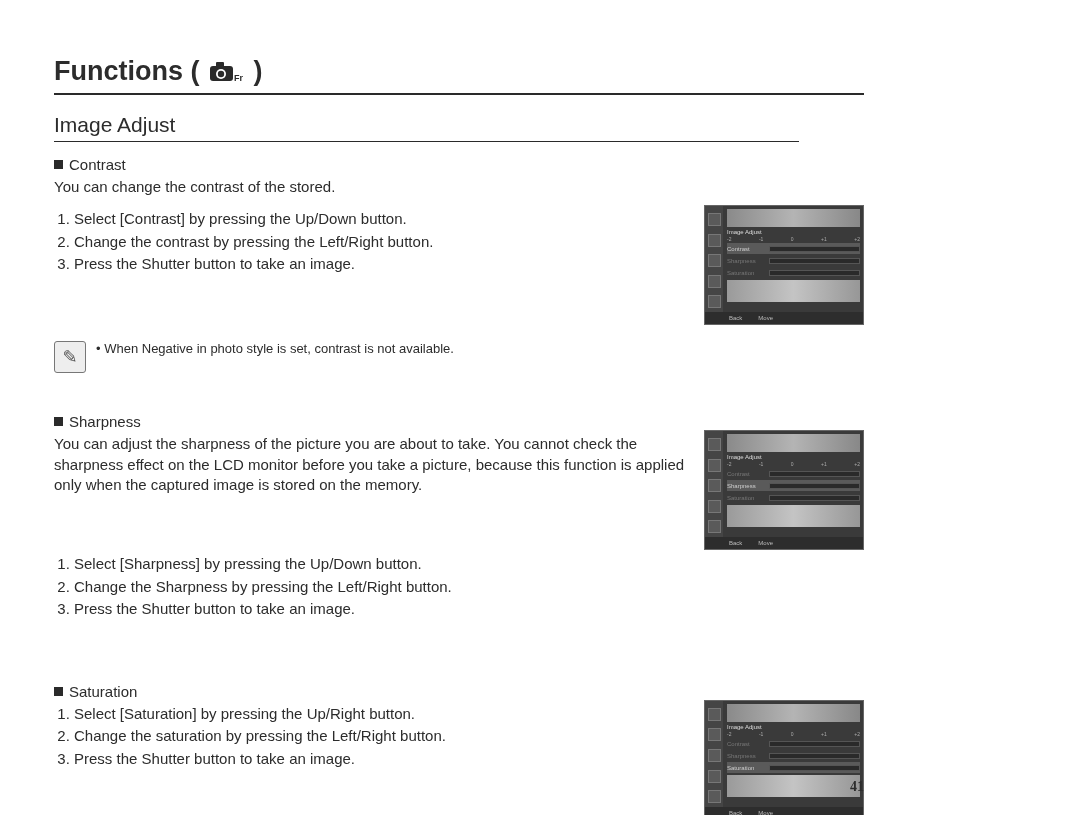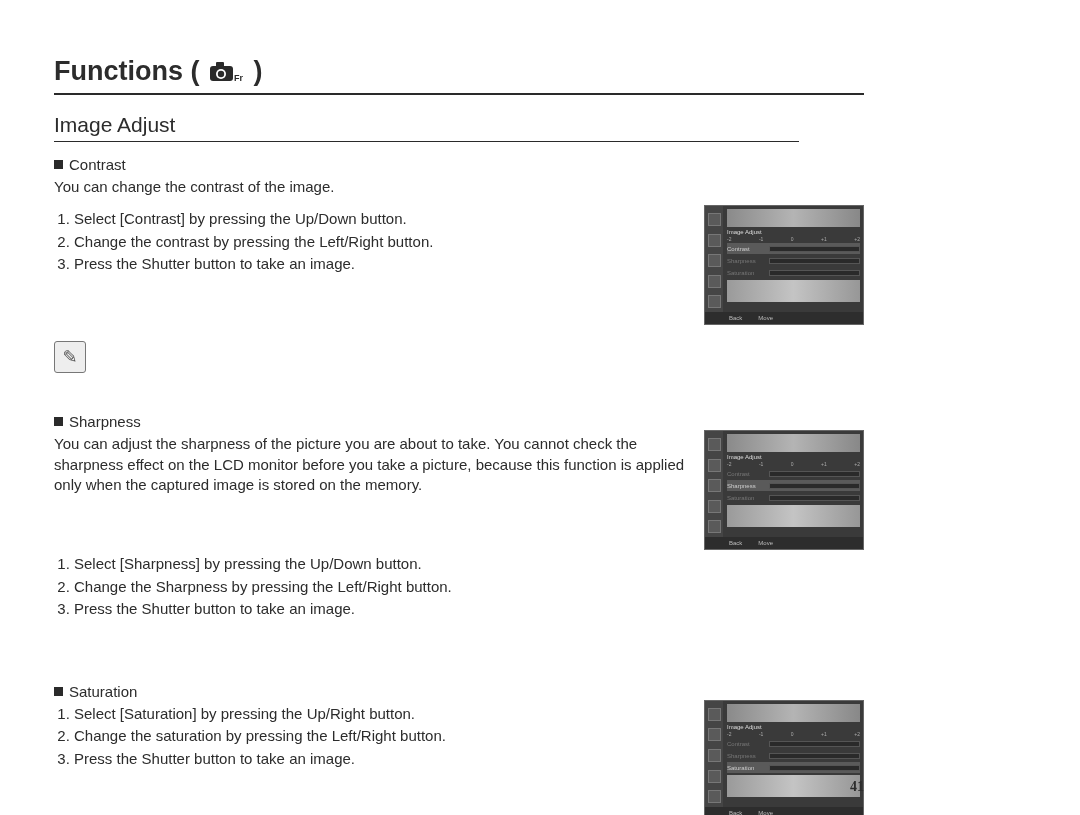--- a/index.html
+++ b/index.html
@@ -172,21 +172,21 @@
 
   <div class="columns">
 
     <div class="col">
       <div class="section-head">Image Adjust</div>
 
       <div class="sub-heading">
         <span class="square"></span>
         <span>Contrast</span>
       </div>
-      <div class="body-text">You can change the contrast of the image.</div>
+      <div class="body-text">You can change the contrast of the stored.</div>
 
       <div class="row-flex">
         <div class="textcol">
           <ol class="steps">
             <li>Select [Contrast] by pressing the Up/Down button.</li>
             <li>Change the contrast by pressing the Left/Right button.</li>
             <li>Press the Shutter button to take an image.</li>
           </ol>
         </div>
 
@@ -222,20 +222,21 @@
           <div class="preview2"></div>
           <div class="bottom-strip">
               <span>Back</span>
               <span>Move</span>
             </div>
         </div>
       </div>
 
       <div class="note-box">
         <div class="note-ico">✎</div>
+        <div class="note-text">• <span>When Negative in photo style is set, contrast is not available.</span></div>
       </div>
 
       <div style="height:32px;"></div>
       <div class="sub-heading">
         <span class="square"></span>
         <span>Sharpness</span>
       </div>
 
       <div class="row-flex">
         <div class="textcol">

